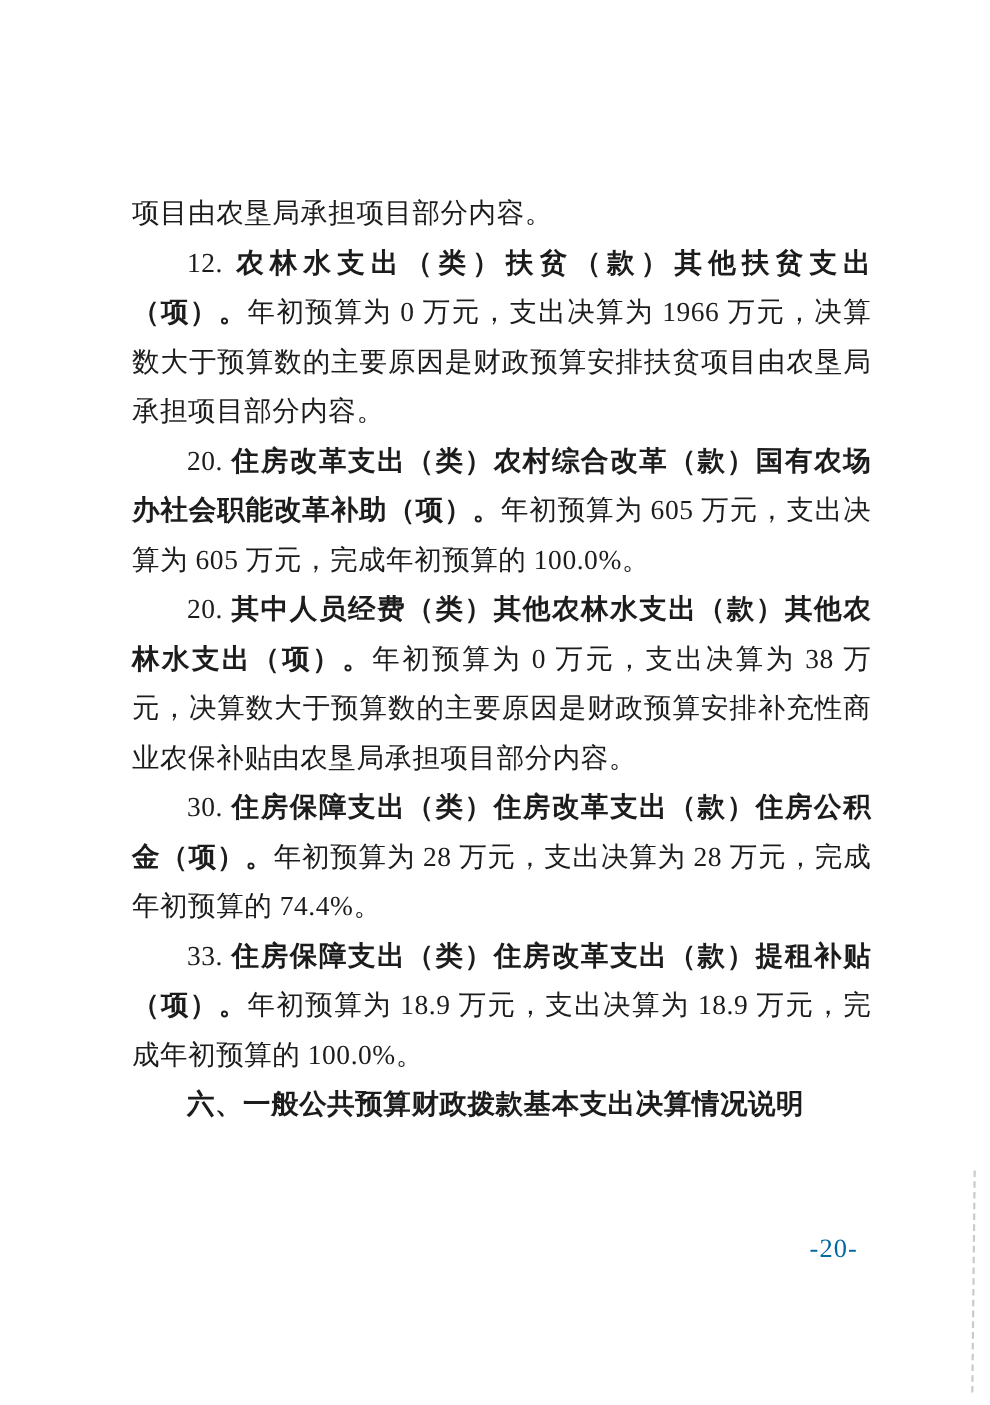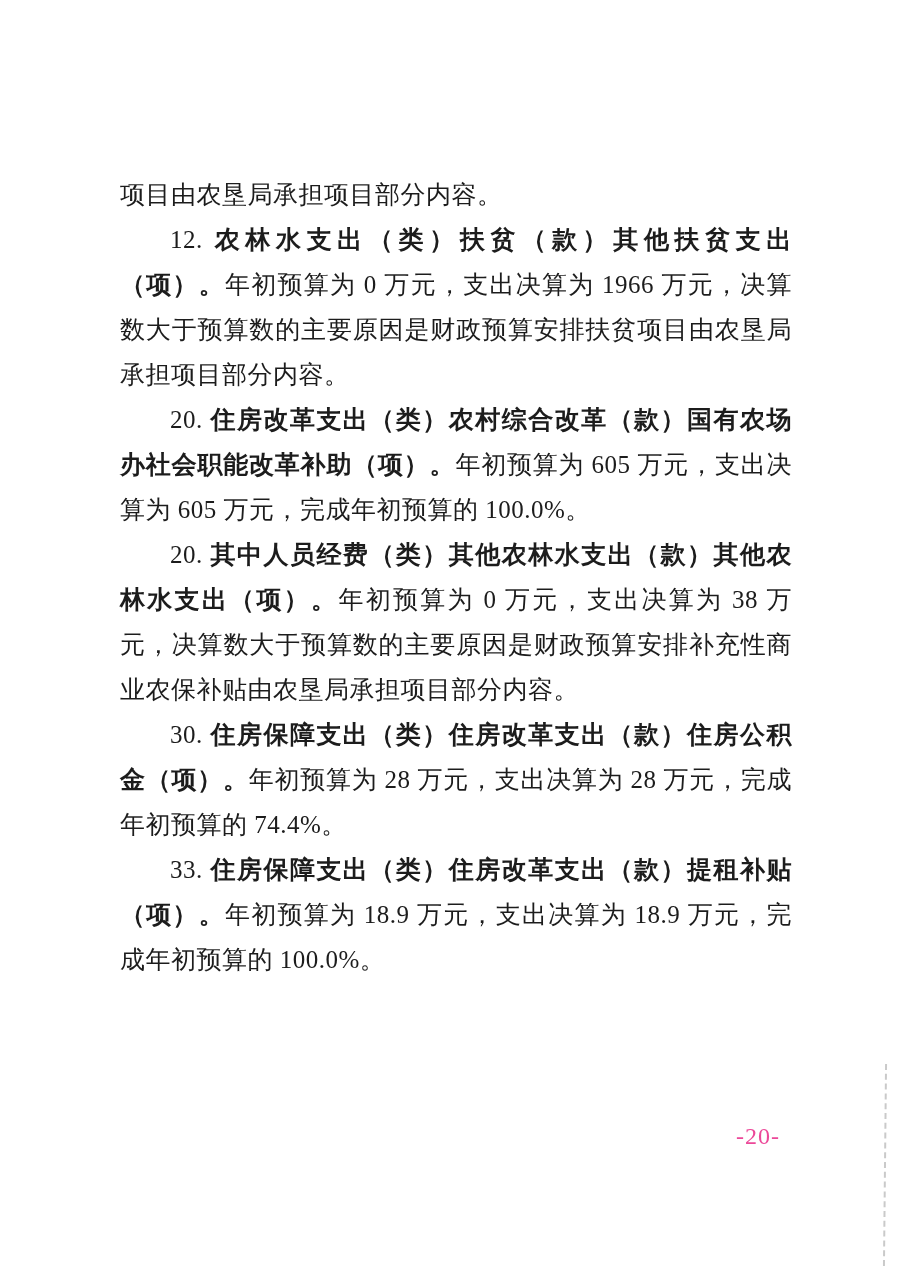--- a/index.html
+++ b/index.html
@@ -36,21 +36,21 @@
   }
   .seg-bold {
     font-weight: 700;
   }
   .page-number {
     position: absolute;
     top: 1122px;
     left: 736px;
     font-size: 24px;
     line-height: 28px;
-    color: #ec4899;
+    color: #0369a1;
     letter-spacing: 1px;
   }
   .scan-artifact {
     position: absolute;
     left: 884px;
     top: 1064px;
     height: 202px;
     width: 0;
     border-left: 2px dashed #bdbdbd;
     transform: rotate(0.6deg);
@@ -61,16 +61,17 @@
 <body>
 
 <div class="page">
   <div class="content">
       <p class="para"><span class="seg-regular">项目由农垦局承担项目部分内容。</span></p>
       <p class="para indent"><span class="seg-regular">12. </span><span class="seg-bold">农林水支出（类）扶贫（款）其他扶贫支出（项）。</span><span class="seg-regular">年初预算为 0 万元，支出决算为 1966 万元，决算数大于预算数的主要原因是财政预算安排扶贫项目由农垦局承担项目部分内容。</span></p>
       <p class="para indent"><span class="seg-regular">20. </span><span class="seg-bold">住房改革支出（类）农村综合改革（款）国有农场办社会职能改革补助（项）。</span><span class="seg-regular">年初预算为 605 万元，支出决算为 605 万元，完成年初预算的 100.0%。</span></p>
       <p class="para indent"><span class="seg-regular">20. </span><span class="seg-bold">其中人员经费（类）其他农林水支出（款）其他农林水支出（项）。</span><span class="seg-regular">年初预算为 0 万元，支出决算为 38 万元，决算数大于预算数的主要原因是财政预算安排补充性商业农保补贴由农垦局承担项目部分内容。</span></p>
       <p class="para indent"><span class="seg-regular">30. </span><span class="seg-bold">住房保障支出（类）住房改革支出（款）住房公积金（项）。</span><span class="seg-regular">年初预算为 28 万元，支出决算为 28 万元，完成年初预算的 74.4%。</span></p>
       <p class="para indent"><span class="seg-regular">33. </span><span class="seg-bold">住房保障支出（类）住房改革支出（款）提租补贴（项）。</span><span class="seg-regular">年初预算为 18.9 万元，支出决算为 18.9 万元，完成年初预算的 100.0%。</span></p>
+      <p class="para indent"><span class="seg-bold">六、一般公共预算财政拨款基本支出决算情况说明</span></p>
     </div>
   <div class="page-number">-20-</div>
   <div class="scan-artifact"></div>
 </div>
 
 </body></html>

